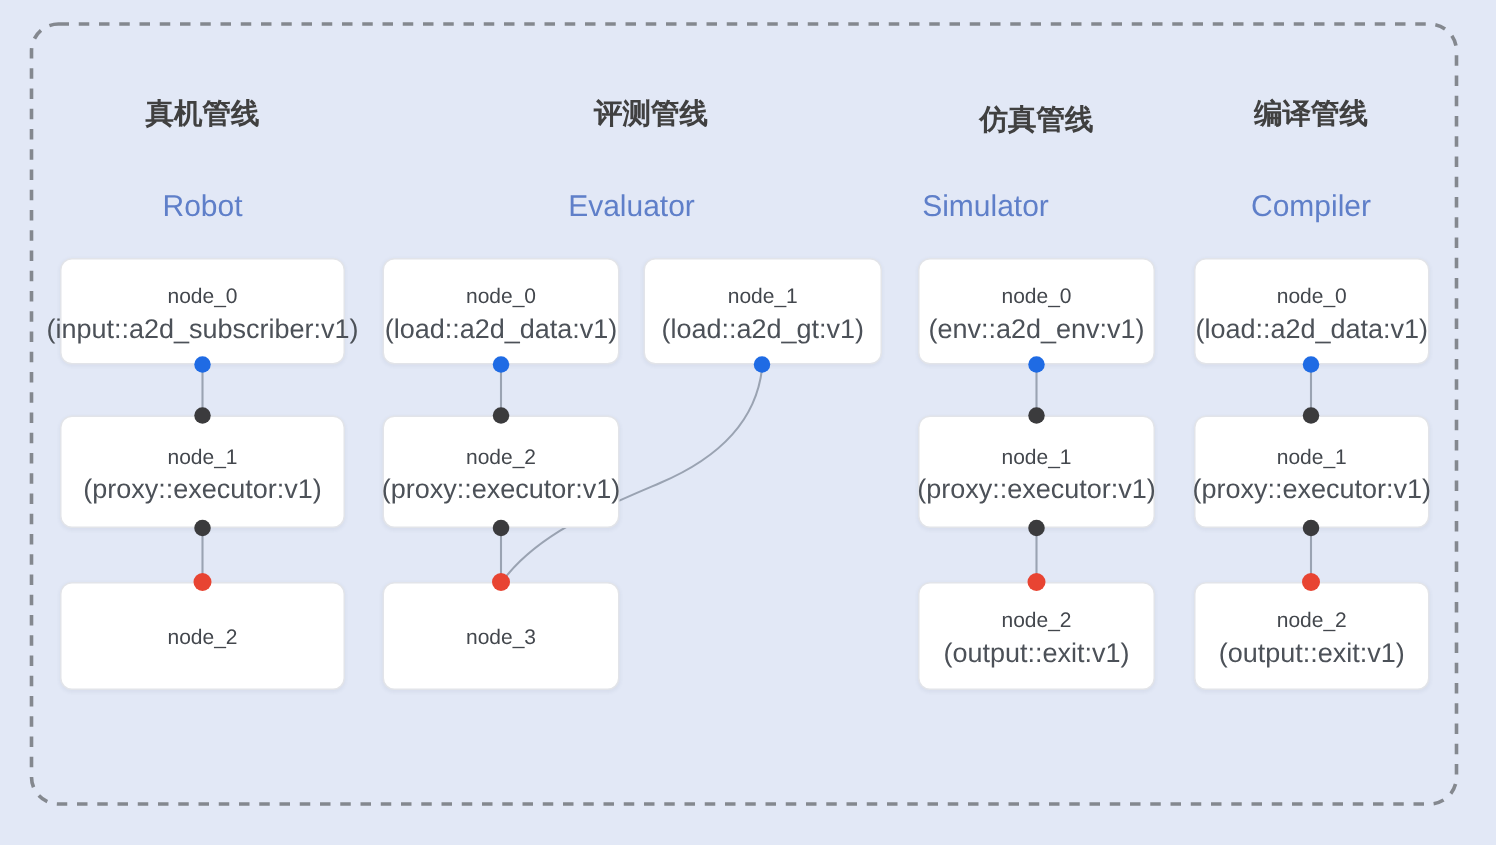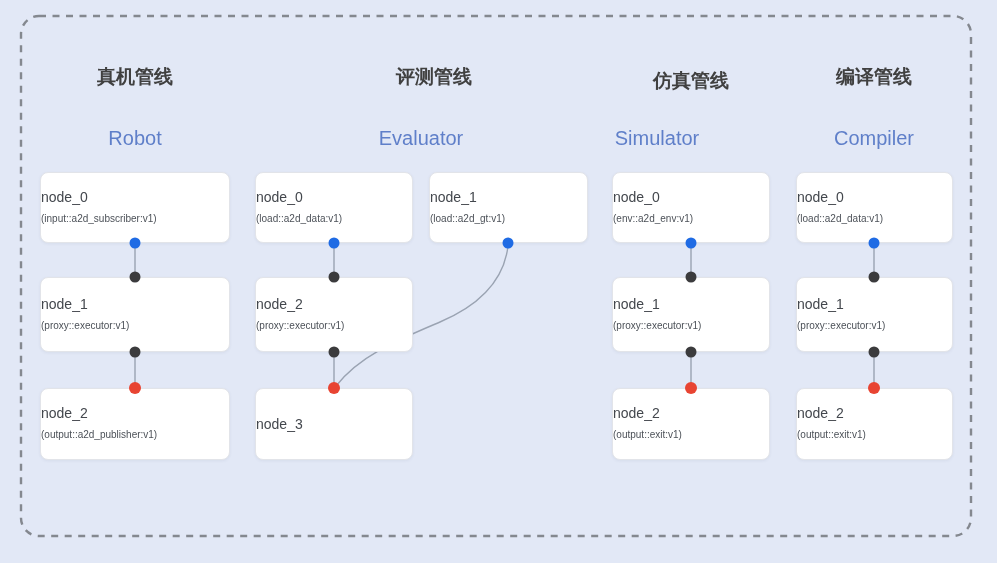--- a/index.html
+++ b/index.html
@@ -22,25 +22,25 @@
     font-size:20px;font-weight:400;color:#5f7fc9;
     white-space:nowrap;z-index:2;line-height:24px;text-align:right;
   }
   .node{
     position:absolute;z-index:2;
     background:#ffffff;
     border:1px solid #e2e4e9;
     border-radius:8px;
     box-shadow:0 1px 3px rgba(60,70,100,0.07);
     display:flex;flex-direction:column;
-    justify-content:center;
+    align-items:center;justify-content:center;
     box-sizing:border-box;
   }
   .node .name{font-size:14px;color:#43474d;line-height:22px;white-space:nowrap;}
-  .node .type{font-size:10px;color:#4c5158;line-height:22px;white-space:nowrap;}
+  .node .type{font-size:18px;color:#4c5158;line-height:22px;white-space:nowrap;}
   .edge{stroke:#9aa3b2;stroke-width:1.4;fill:none;}
 </style>
 </head>
 <body>
 
 <svg id="edge-layer" class="layer" viewBox="0 0 997 563">
   <rect x="21" y="16" width="950" height="520" rx="18" fill="none" stroke-width="2.4" stroke-dasharray="7 6.5" stroke="#84888f"></rect>
 
   <line class="edge" x1="135" y1="243" x2="135" y2="277"></line>
   <line class="edge" x1="135" y1="352" x2="135" y2="388"></line>
@@ -61,21 +61,20 @@
 <div class="node" style="left:40px;top:172px;width:190px;height:71px">
   <span class="name">node_0</span>
   <span class="type">(input::a2d_subscriber:v1)</span>
 </div>
 <div class="node" style="left:40px;top:277px;width:190px;height:75px">
   <span class="name">node_1</span>
   <span class="type">(proxy::executor:v1)</span>
 </div>
 <div class="node" style="left:40px;top:388px;width:190px;height:72px">
   <span class="name">node_2</span>
-  <span class="type">(output::a2d_publisher:v1)</span>
 </div>
 
 <div class="title-zh" style="left:434px;top:65px">评测管线</div>
 <div class="title-en" style="left:421px;top:126px">Evaluator</div>
 <div class="node" style="left:255px;top:172px;width:158px;height:71px">
   <span class="name">node_0</span>
   <span class="type">(load::a2d_data:v1)</span>
 </div>
 <div class="node" style="left:429px;top:172px;width:159px;height:71px">
   <span class="name">node_1</span>

